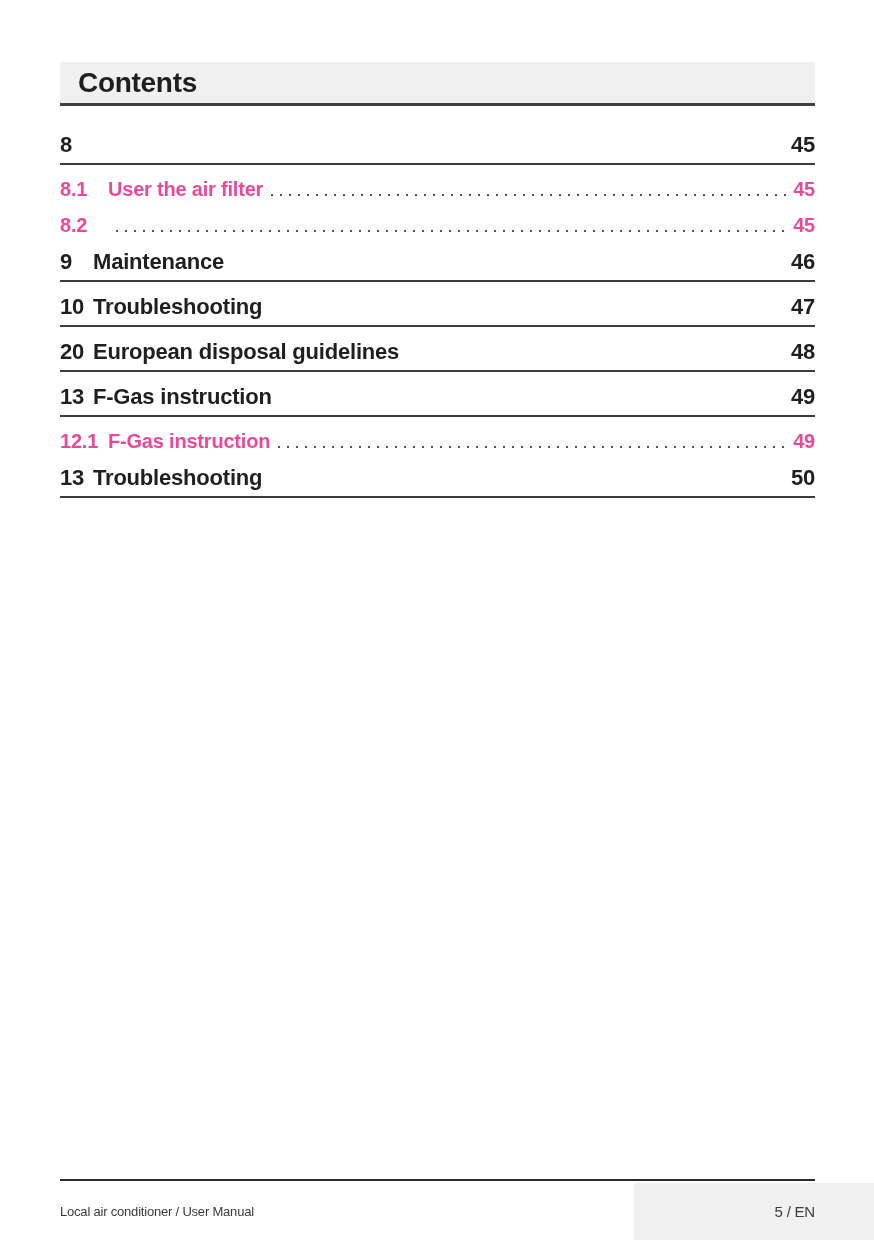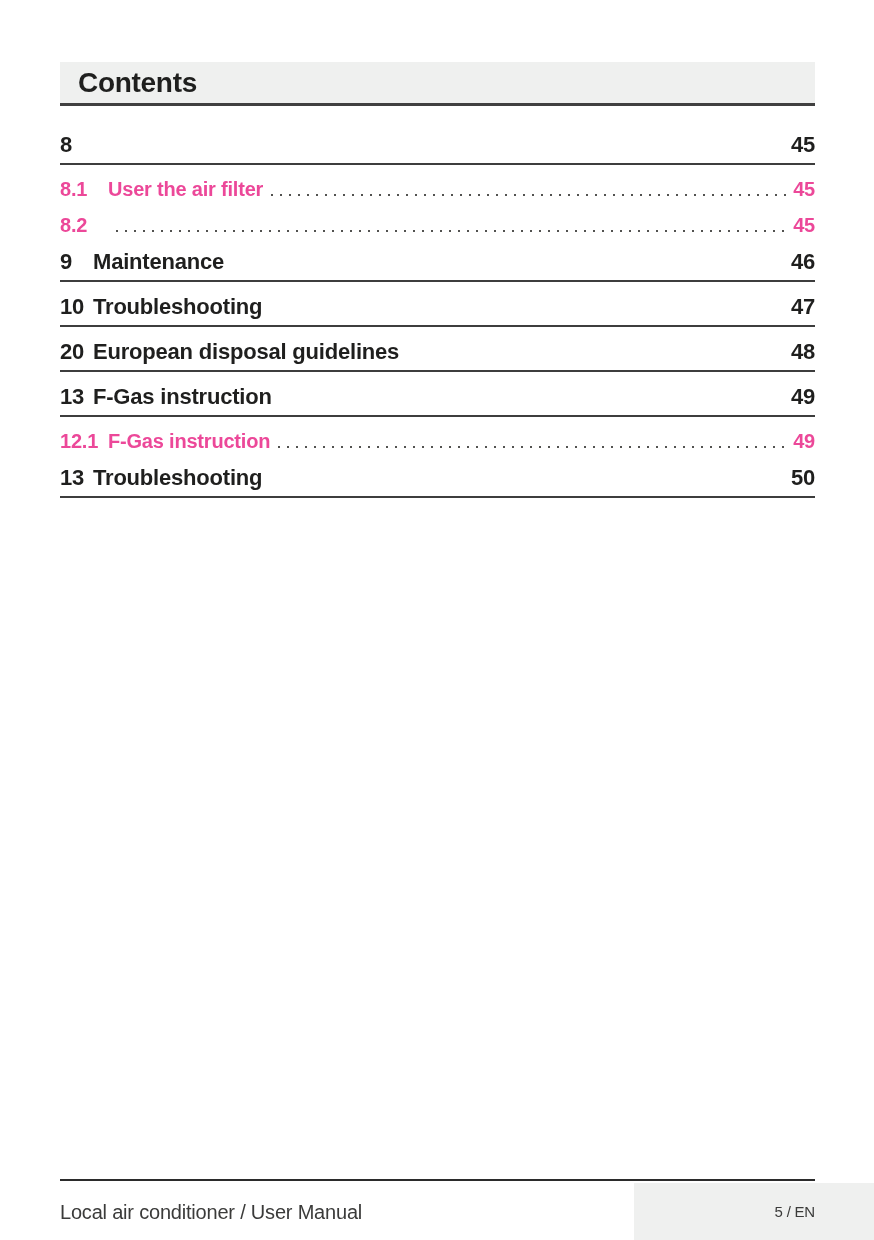--- a/index.html
+++ b/index.html
@@ -88,21 +88,21 @@
     left: 634px;
     right: 0;
     top: 1183px;
     bottom: 0;
     background: #eff0ef;
   }
   .footer-left {
     position: absolute;
     left: 60px;
     top: 1200px;
-    font-size: 20px;
+    font-size: 13px;
     line-height: 24px;
     color: #3b3b3a;
     letter-spacing: -0.2px;
   }
   .footer-right {
     position: absolute;
     right: 59px;
     top: 1199px;
     font-size: 15px;
     line-height: 25px;

